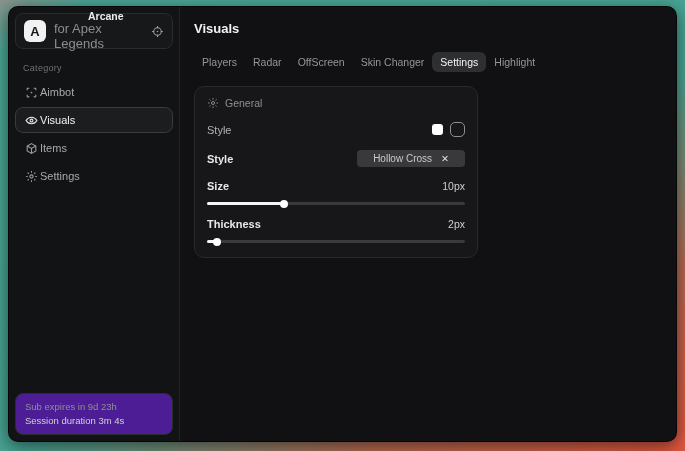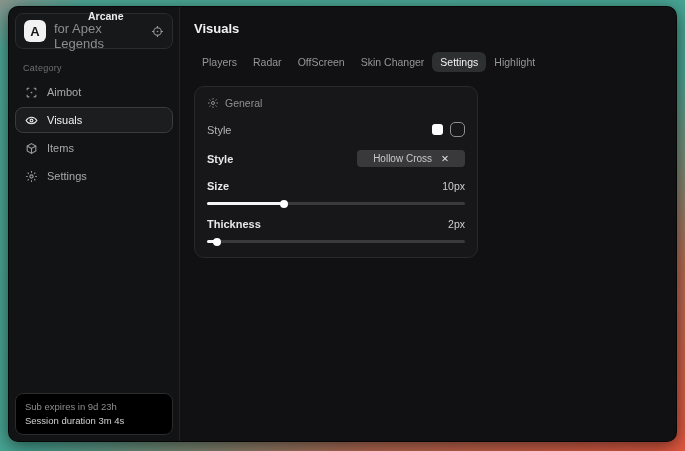--- a/index.html
+++ b/index.html
@@ -31,32 +31,32 @@
   }
   .brand-text { flex:1; line-height:1.15; }
   .brand-title { color:#ececec; font-size:10.5px; font-weight:bold;margin-left:34px; }
   .brand-sub { color:#8d8d8d; font-size:13px; }
   .brand-icon { color:#9a9a9a; display:flex; }
   .category {
     color:#707070; font-size:9px; margin:14px 0 6px 8px; letter-spacing:.3px;
   }
   .nav { display:flex; flex-direction:column; gap:2px; }
   .nav-item {
-    display:flex; align-items:center; gap:9px; height:26px;
+    display:flex; align-items:center; gap:2px; height:26px;
     padding:0 9px; border-radius:8px; border:1px solid transparent;
     color:#a9a9a9; font-size:11px; cursor:pointer;
   }
   .nav-item .nav-icon { display:flex; color:#9c9c9c; width:13px; justify-content:center; }
   .nav-item.active {
     background:#1c1d1f; border-color:#3a3b3d; color:#f0f0f0;
   }
   .nav-item.active .nav-icon { color:#e8e8e8; }
   .sidebar-spacer { flex:1; }
   .sub-box {
-    border:1px solid #2b2c2e; background:#000000; border-radius:8px;
+    border:1px solid #2b2c2e; background:#4c1d95; border-radius:8px;
     padding:6px 9px; line-height:1.5;
   }
   .sub-line1 { color:#8f8f8f; font-size:9.5px; }
   .sub-line2 { color:#d2d2d2; font-size:9.5px; }
   
   .main { flex:1; padding:14px 14px; background:#111113; }
   .page-title { color:#f2f2f2; font-size:13px; font-weight:bold; }
   .tabs { display:flex; margin-top:16px; align-items:center; }
   .tab {
     color:#969696; font-size:10.5px; padding:4px 8px; border-radius:6px; cursor:pointer;

